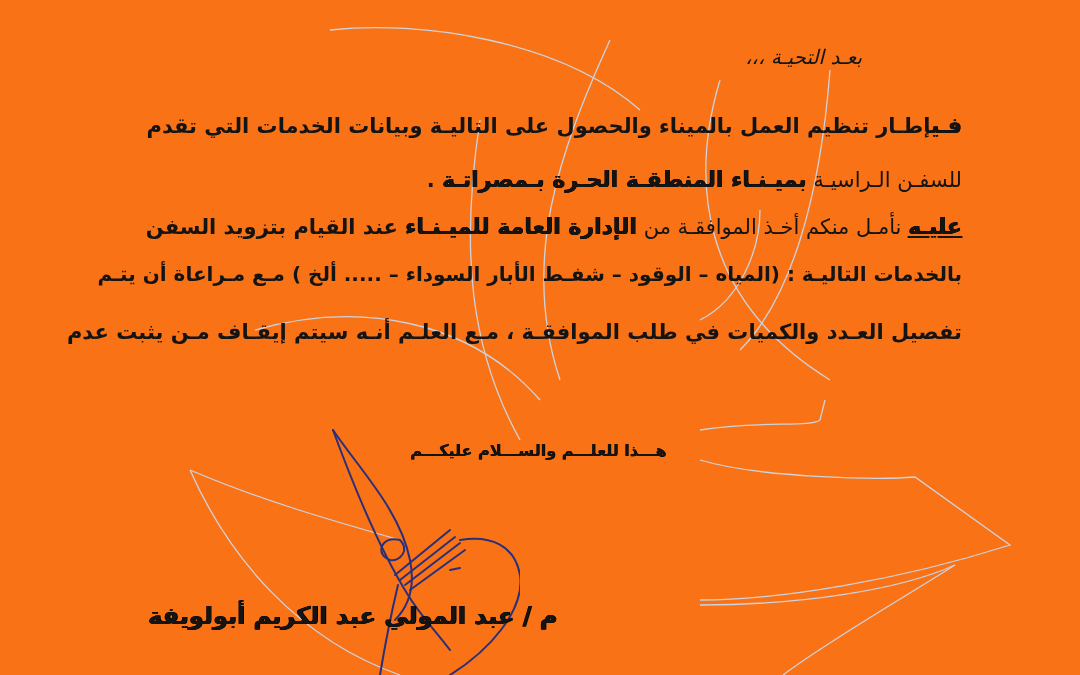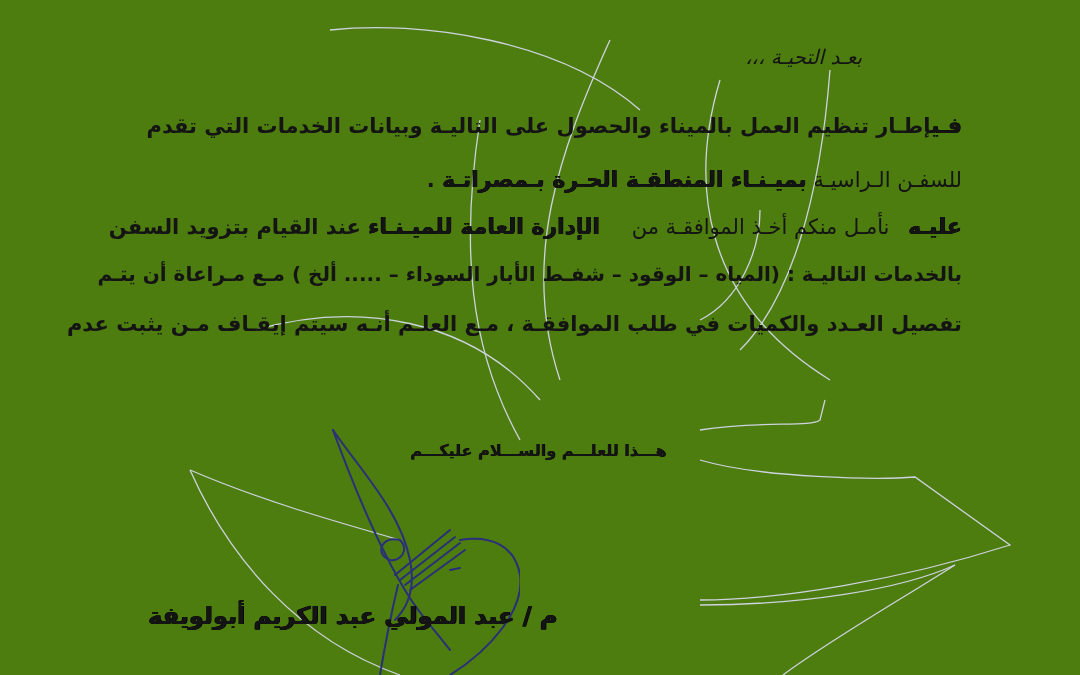--- a/index.html
+++ b/index.html
@@ -2,21 +2,21 @@
 <html><head>
 <meta charset="utf-8">
 <style>
   html, body { margin:0; padding:0; }
   body {
     width:1080px; height:675px; overflow:hidden; position:relative;
     background:#ffffff;
     font-family:"DejaVu Sans", sans-serif;
     color:#141414;
   }
-  .page { position:absolute; inset:0; background:#4d7c0f; }
+  .page { position:absolute; inset:0; background:#f97316; }
   .watermark { position:absolute; inset:0; pointer-events:none; }
   .line {
     position:absolute; right:118px; white-space:nowrap; direction:rtl;
     font-size:21px; font-weight:bold; letter-spacing:0.3px;
   }
   .greeting {
     position:absolute; right:218px; top:45px; direction:rtl;
     font-family:"DejaVu Serif", serif; font-style:italic;
     font-size:20px; font-weight:normal;
   }
@@ -62,25 +62,25 @@
 
   <div class="line" style="top:113px;">
     <span class="heavy">فـي</span><span>إطـار تنظيم العمل بالميناء والحصول على التاليـة وبيانات الخدمات التي تقدم</span>
   </div>
 
   <div class="line" style="top:167px; right:118px;">
     <span style="font-weight:normal;">للسفـن الـراسيـة </span><span class="heavy">بميـنـاء المنطقـة الحـرة بـمصراتـة</span><span> .</span>
   </div>
 
   <div class="line" style="top:214px;">
-    <span class="heavy" style="margin-left:12px;">عليـه</span><span style="font-weight:normal;padding-left:25px;"> نأمـل منكم أخـذ الموافقـة من </span><span class="heavy">الإدارة العامة للميـنـاء</span><span> عند القيام بتزويد السفن</span>
+    <span class="heavy" style="text-decoration:underline;">عليـه</span><span style="font-weight:normal;"> نأمـل منكم أخـذ الموافقـة من </span><span class="heavy">الإدارة العامة للميـنـاء</span><span> عند القيام بتزويد السفن</span>
   </div>
 
   <div class="line" style="top:262px; font-size:20px;">بالخدمات التاليـة : (المياه – الوقود – شفـط الأبار السوداء – ..... ألخ ) مـع مـراعاة أن يتـم</div>
-  <div class="line" style="top:312px;margin-left:18px;">تفصيل العـدد والكميات في طلب الموافقـة ، مـع العلـم أنـه سيتم إيقـاف مـن يثبت عدم</div>
+  <div class="line" style="top:320px;margin-left:18px;">تفصيل العـدد والكميات في طلب الموافقـة ، مـع العلـم أنـه سيتم إيقـاف مـن يثبت عدم</div>
 
   <div class="closing">هـــذا للعلـــم والســـلام عليكـــم</div>
 
   <svg class="signature" width="220" height="265" viewBox="0 0 220 265">
     <g fill="none" stroke="#2a2f7a" stroke-width="2" stroke-linecap="round">
       <path d="M 33 20 C 60 60, 100 100, 110 150 C 115 175, 110 195, 95 210"></path>
       <path d="M 33 20 C 55 80, 80 140, 108 185 C 120 205, 135 220, 150 240"></path>
       <path d="M 100 130 C 80 125, 75 145, 90 150 C 100 152, 110 140, 100 130"></path>
       <path d="M 95 165 L 150 120 M 100 170 L 155 127 M 105 175 L 160 133 M 110 180 L 165 140"></path>
       <path d="M 160 130 C 190 125, 215 135, 220 165 C 225 200, 190 240, 150 265"></path>

